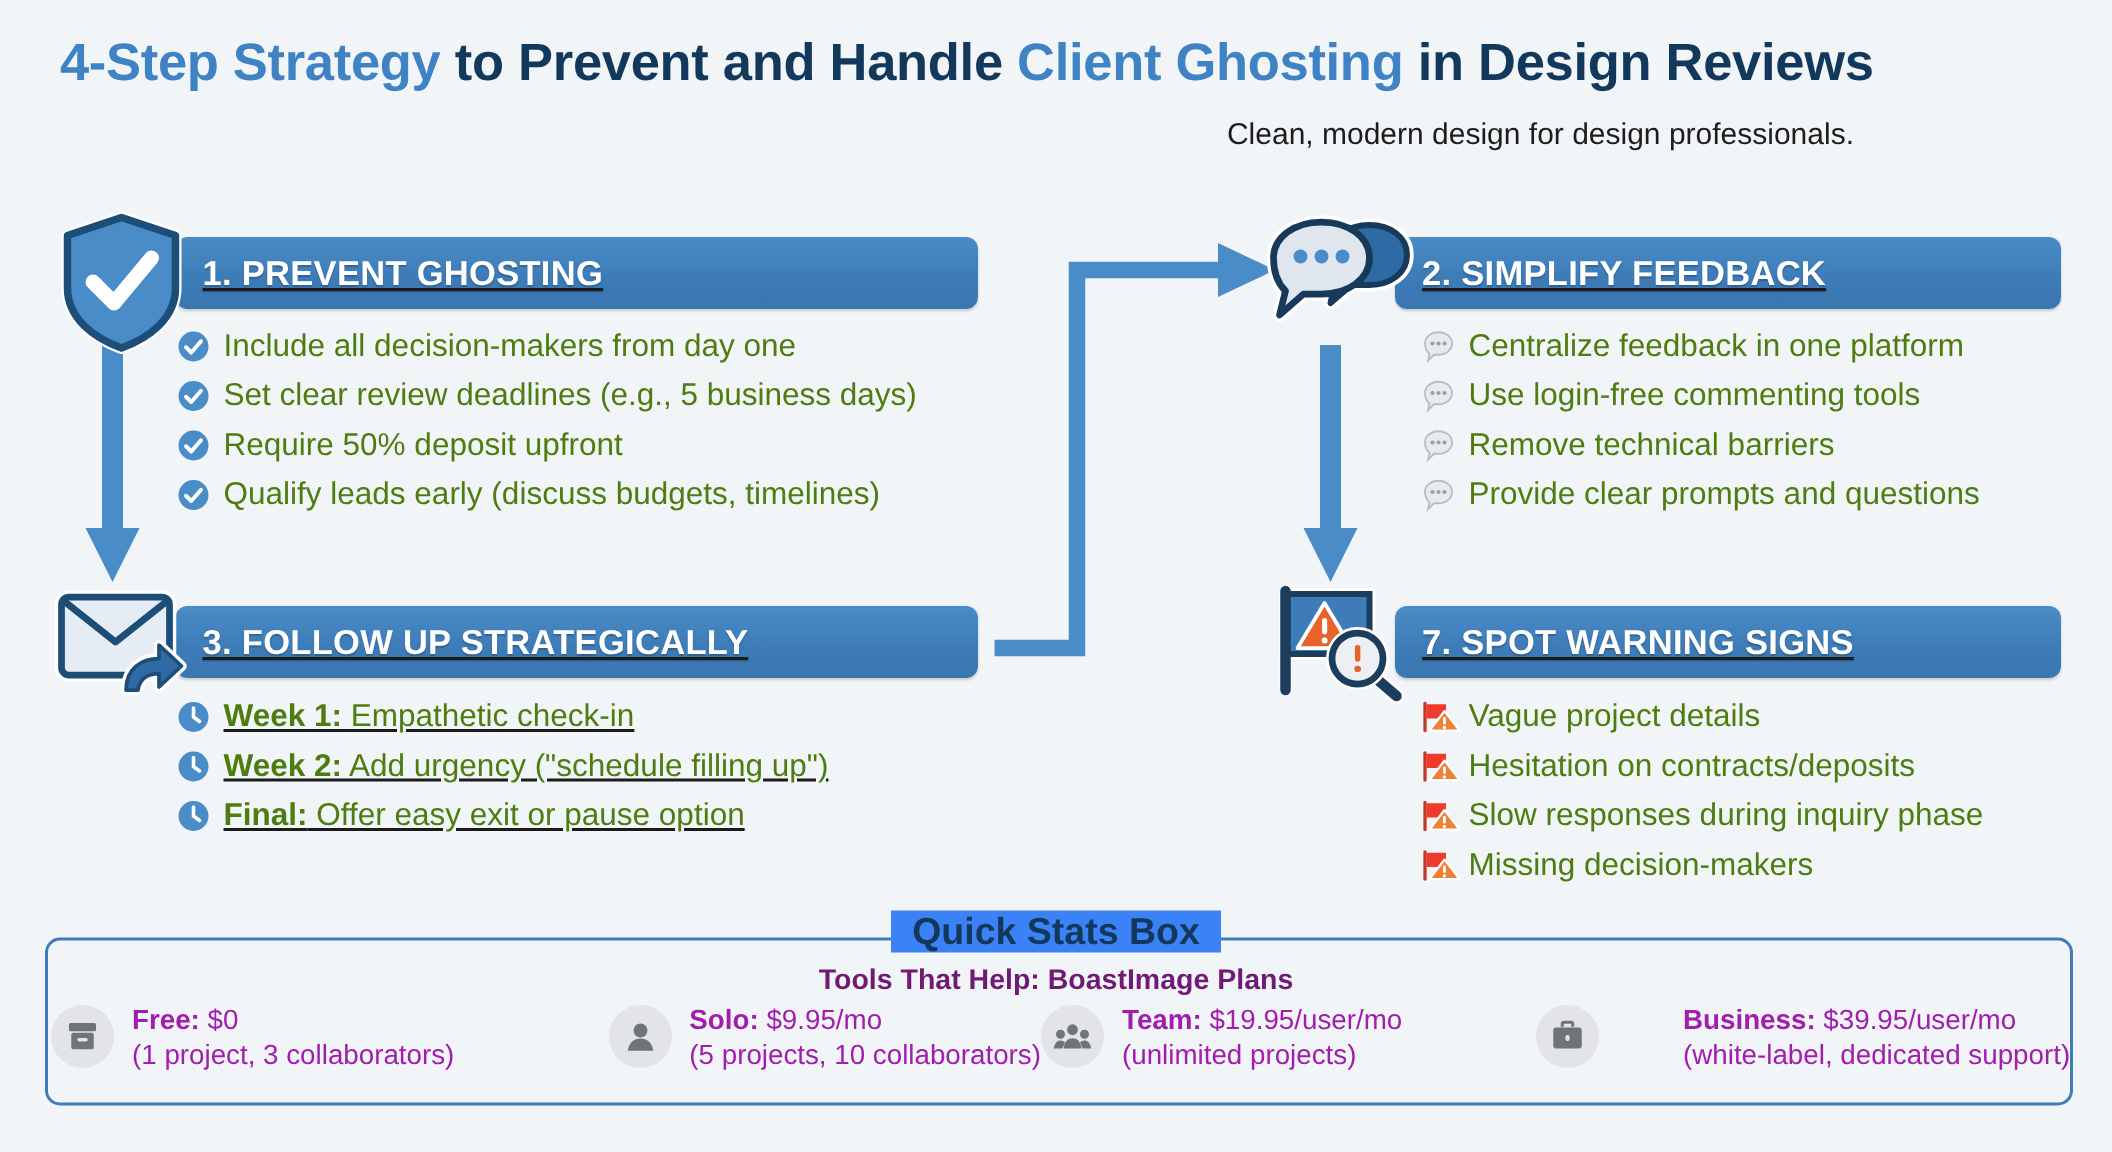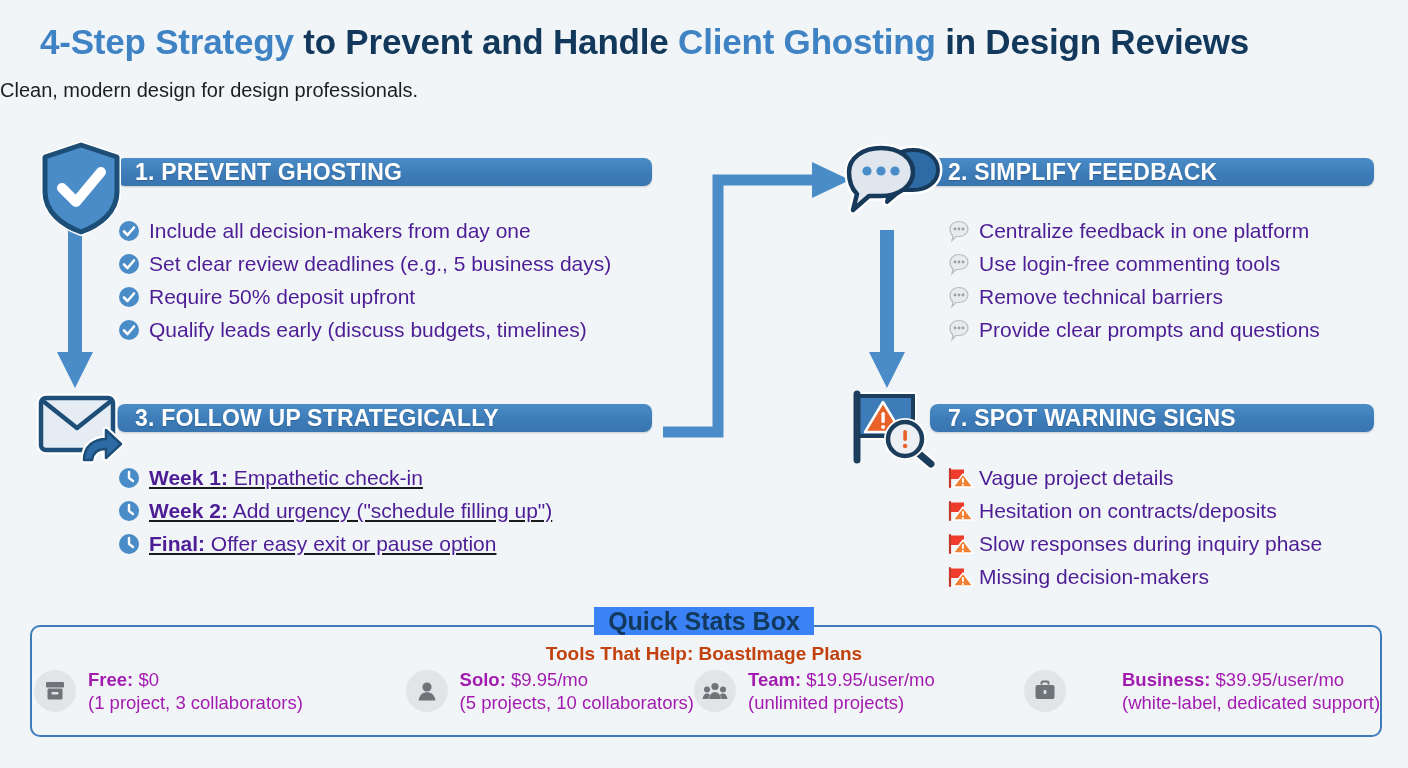--- a/index.html
+++ b/index.html
@@ -14,62 +14,62 @@
   .canvas{position:relative;width:1408px;height:768px;}
 
   
   .title{
     position:absolute;left:0;top:22px;width:1289px;text-align:center;
     font-size:35px;font-weight:bold;color:#12385c;letter-spacing:-0.2px;
     white-space:nowrap;
   }
   .title .accent{color:#3f83c4;}
   .subtitle{
-    position:absolute;left:0;top:79px;width:1236px;text-align:left;
+    position:absolute;left:0;top:79px;width:1236px;text-align:right;
     font-size:20px;color:#1d1d1d;
   }
 
   
   .panel{position:absolute;}
   .panel-head{
-    position:absolute;left:0;top:0;height:28px;border-radius:8px;
+    position:absolute;left:0;top:0;height:48px;border-radius:8px;
     background:linear-gradient(180deg,#4a8cc7 0%,#3d7cb8 55%,#3a76b0 100%);
     box-shadow:0 1px 2px rgba(0,0,0,.18);
-    display:flex;align-items:center;
+    display:flex;align-items:center;text-decoration:underline;
   }
   .panel-head .head-text{
     color:#ffffff;font-size:23px;font-weight:bold;letter-spacing:.2px;
     margin-left:18px;white-space:nowrap;
     text-shadow:0 1px 1px rgba(0,0,0,.22);
   }
   .bullets{position:absolute;}
   .bullet{
     display:flex;align-items:flex-start;margin-bottom:8px;
-    font-size:21px;line-height:25px;color:#4c1d95;
+    font-size:21px;line-height:25px;color:#4d7c0f;
     white-space:nowrap;
   }
   .bullet .bi{
     width:22px;height:22px;flex:0 0 22px;margin-right:9px;margin-top:2px;
     display:inline-block;
   }
   .bullet b{font-weight:bold;}
 
   
   .statsbox{
     position:absolute;left:30px;top:625px;width:1348px;height:108px;
     border:2px solid #3d7cb8;border-radius:10px;background:#f2f5f8;
   }
   .stats-legend{
     position:absolute;top:607px;left:0;width:1408px;text-align:center;
     font-size:25px;font-weight:bold;color:#12385c;
   }
   .stats-legend span{background:#3b82f6;padding:0 14px;}
   .stats-sub{
     position:absolute;top:643px;left:0;width:1408px;text-align:center;
-    font-size:19px;font-weight:bold;color:#c2410c;
+    font-size:19px;font-weight:bold;color:#701a75;
   }
   .plans{
     position:absolute;left:34px;top:668px;width:1340px;
     display:flex;
   }
   .plan{display:flex;align-items:center;}
   .plan .pico{
     width:42px;height:42px;border-radius:50%;background:#e2e4e7;
     display:flex;align-items:center;justify-content:center;
     flex:0 0 42px;margin-right:12px;

